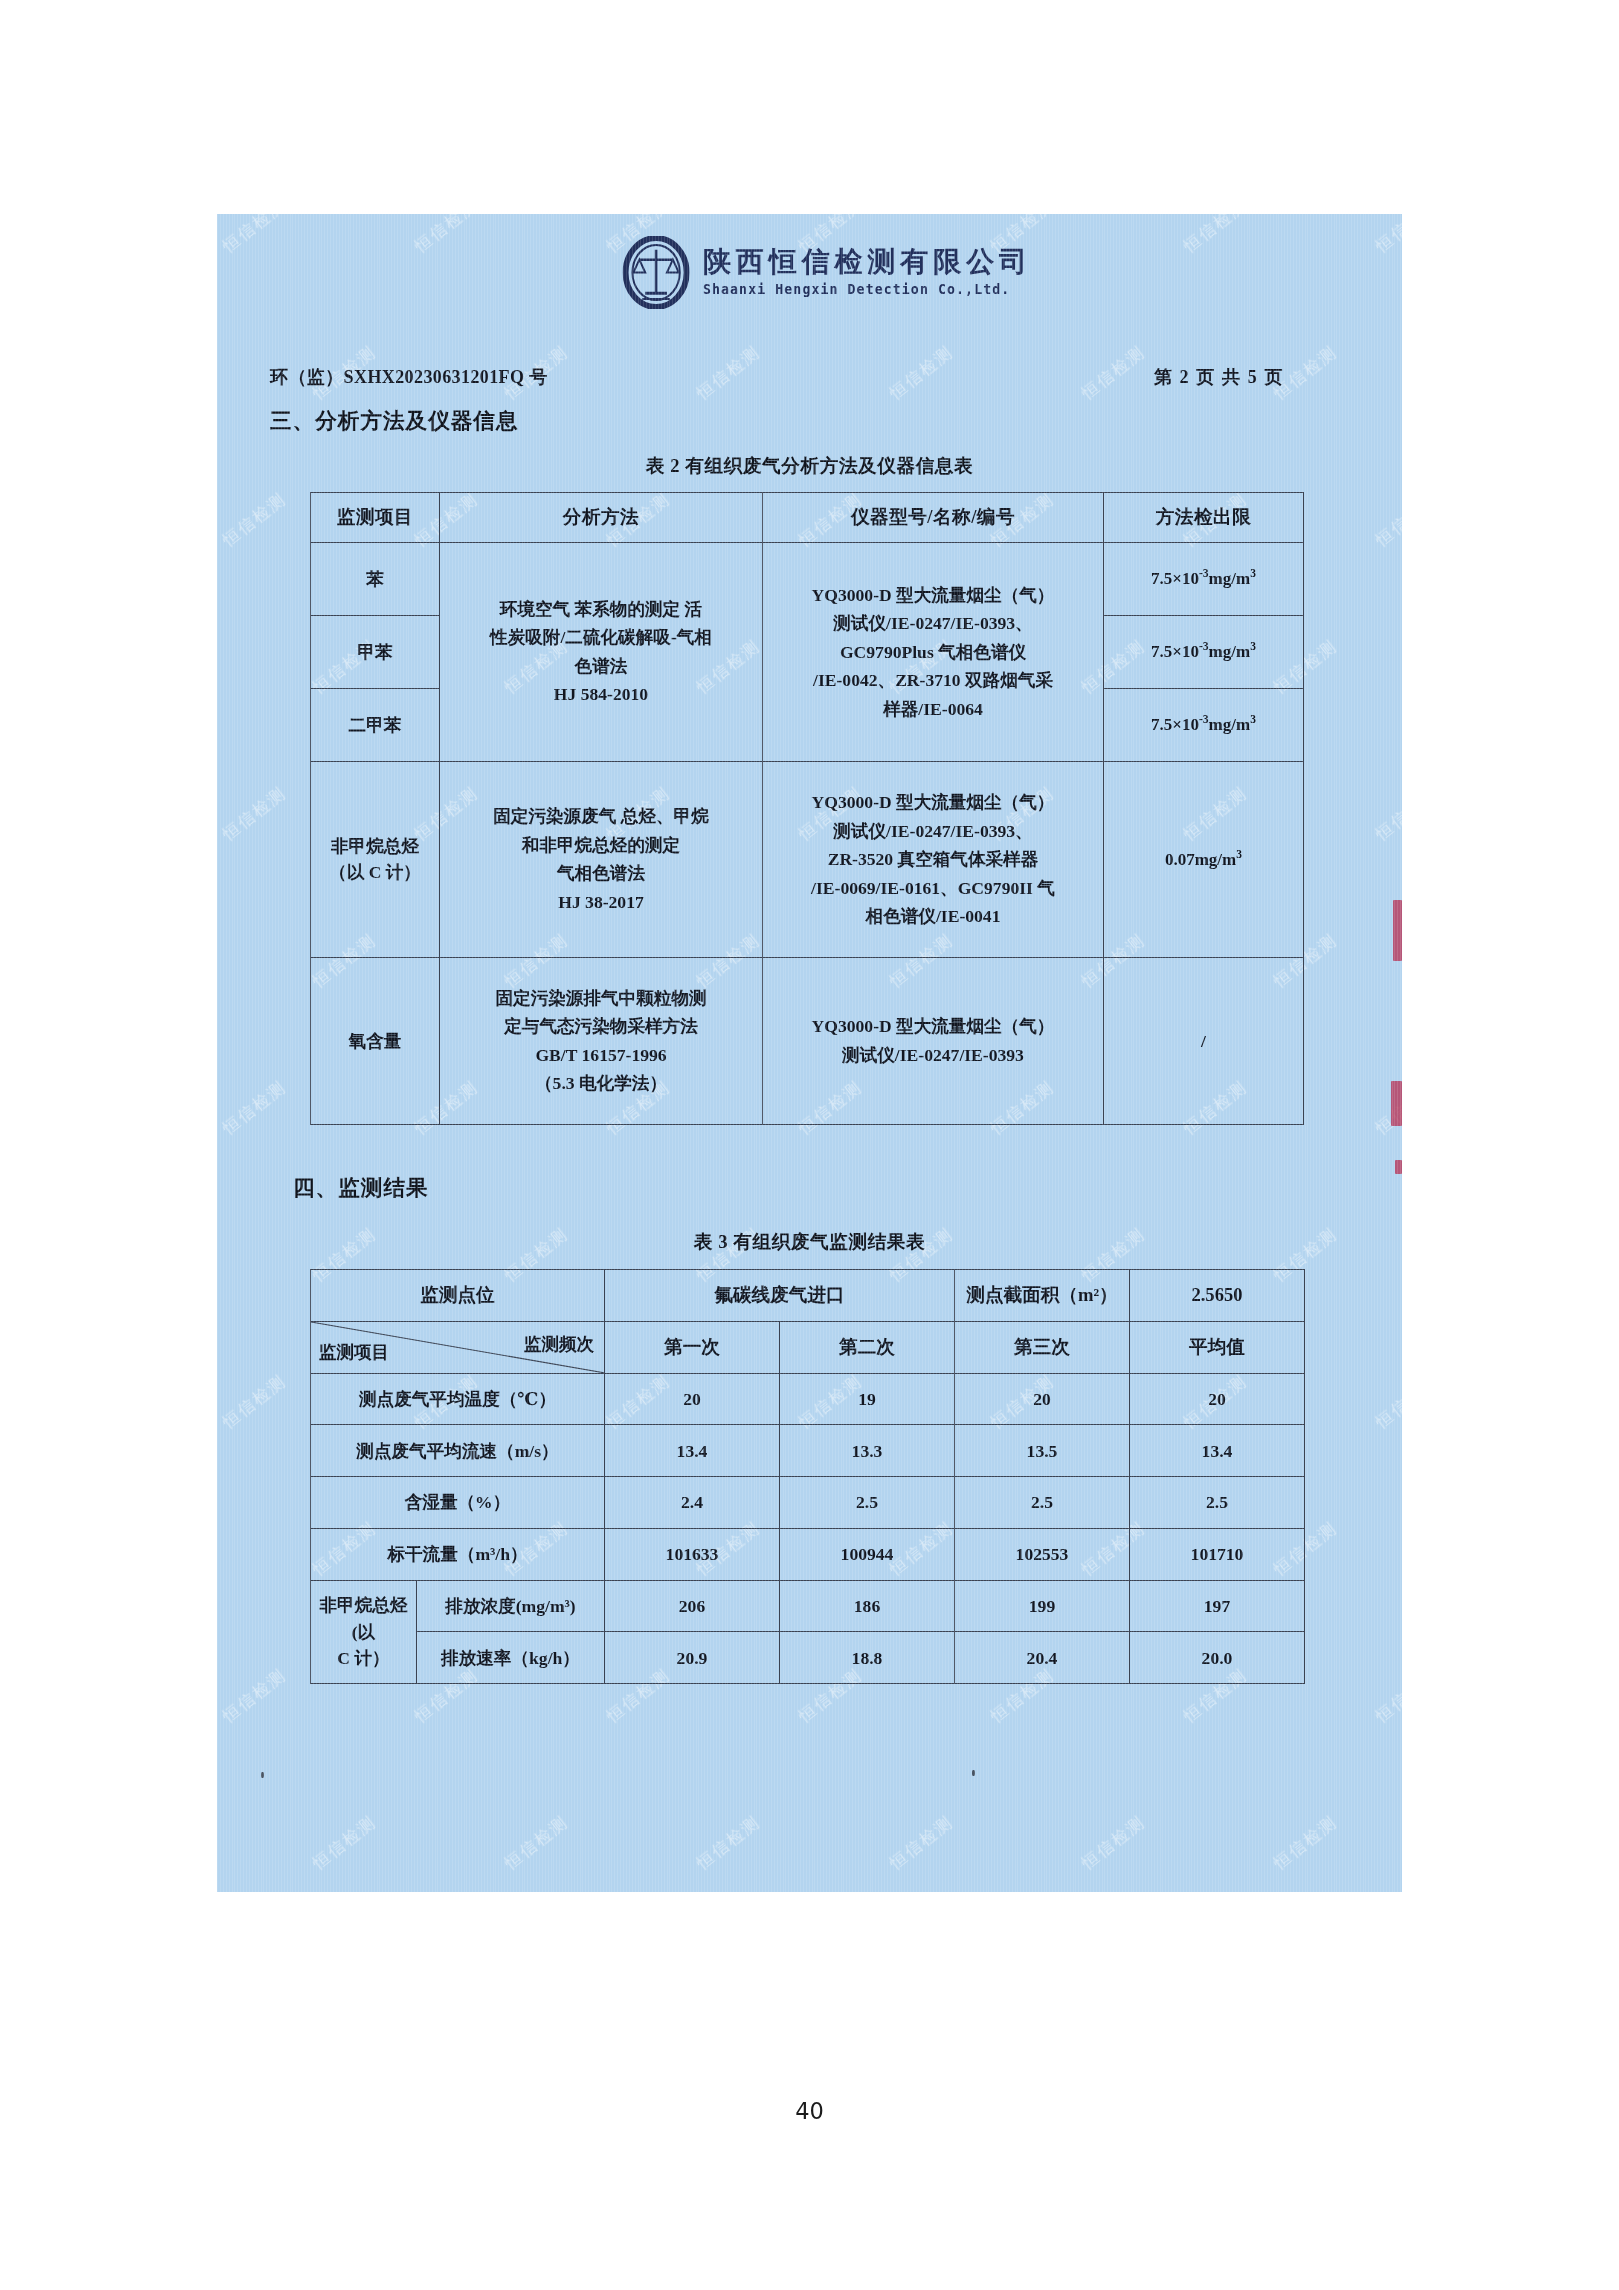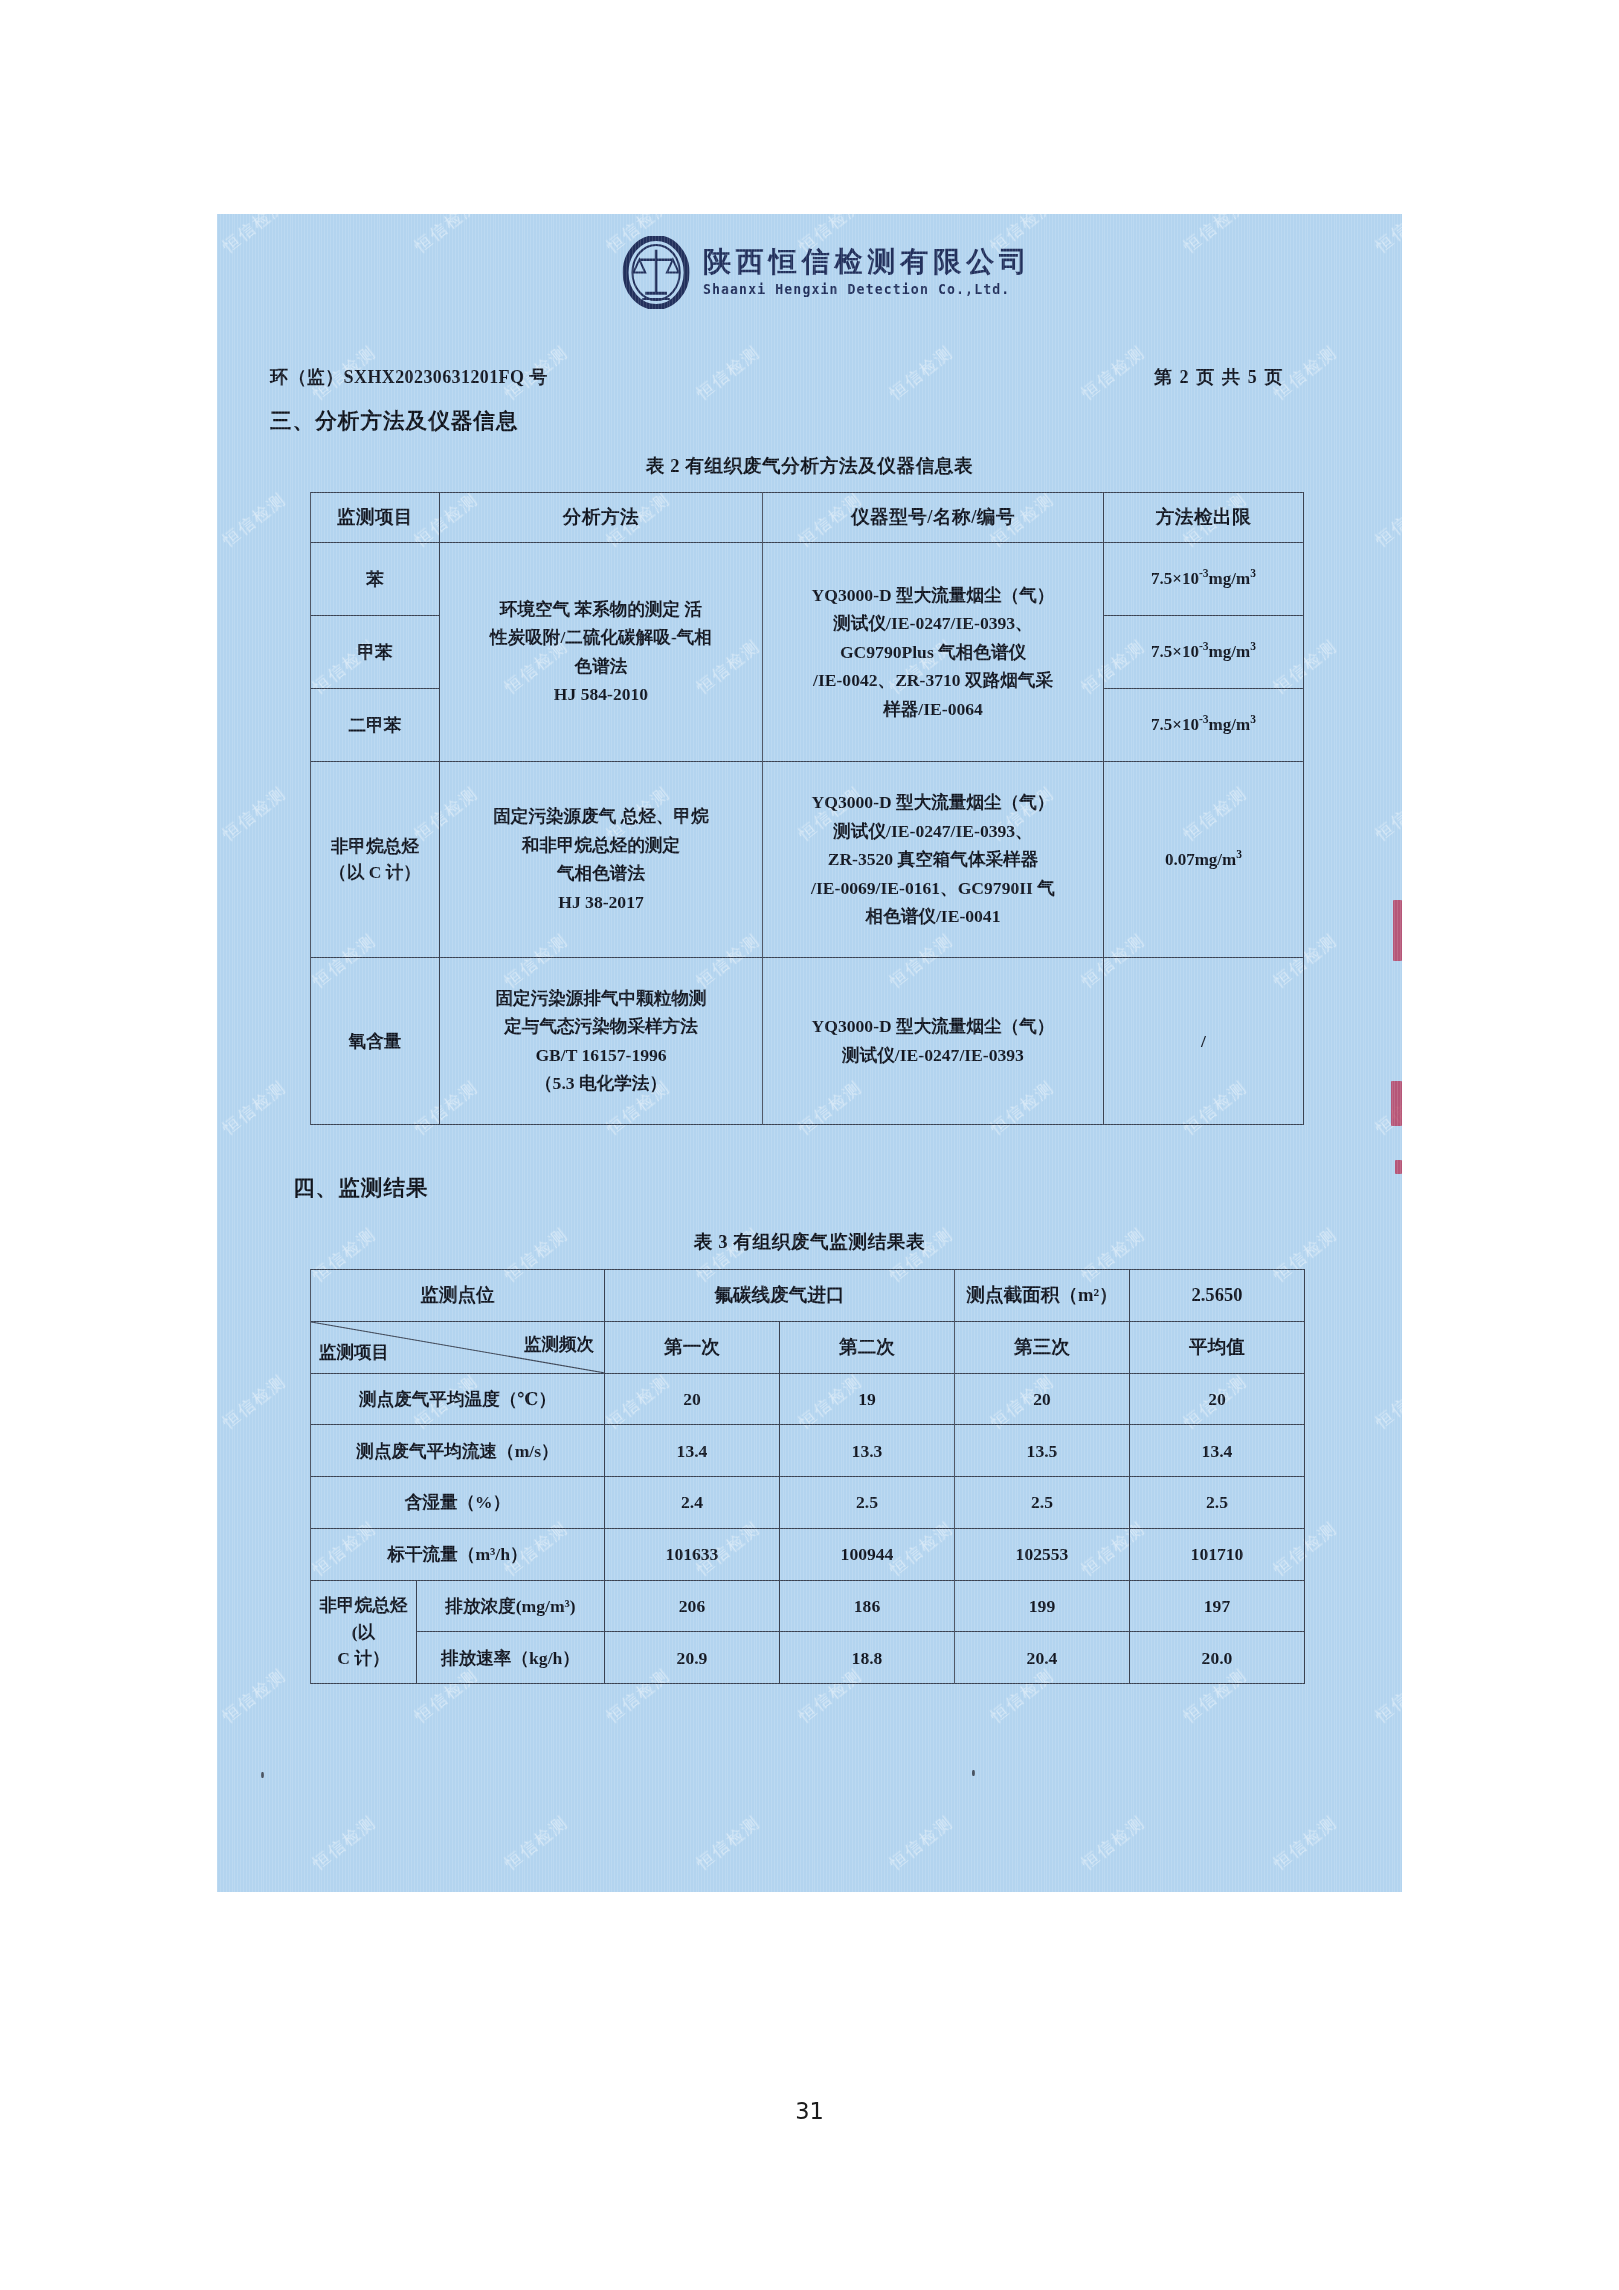--- a/index.html
+++ b/index.html
@@ -545,14 +545,14 @@
     <div class="margin-mark" style="top:686px; width:8.8px; height:61px;"></div>
     <div class="margin-mark" style="top:867px; width:10.8px; height:45px;"></div>
     <div class="margin-mark" style="top:946px; width:6.9px; height:13.7px;"></div>
 
     <div class="speck" style="left:44px; top:1558px;"></div>
     <div class="speck" style="left:755px; top:1556px;"></div>
 
   </div>
 </div>
 
-<div id="folio">31</div>
+<div id="folio">40</div>
 
 
 </body></html>

